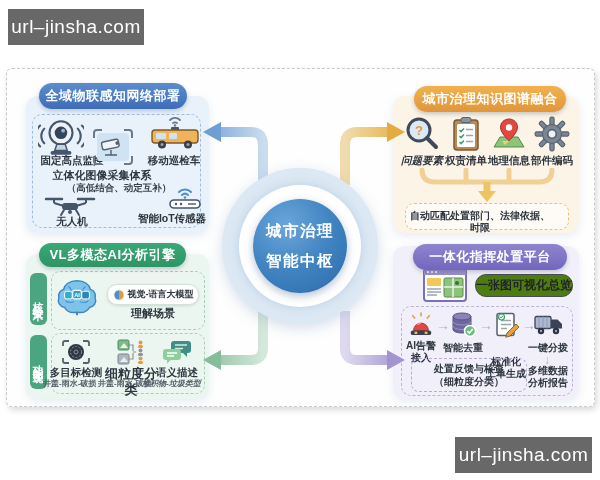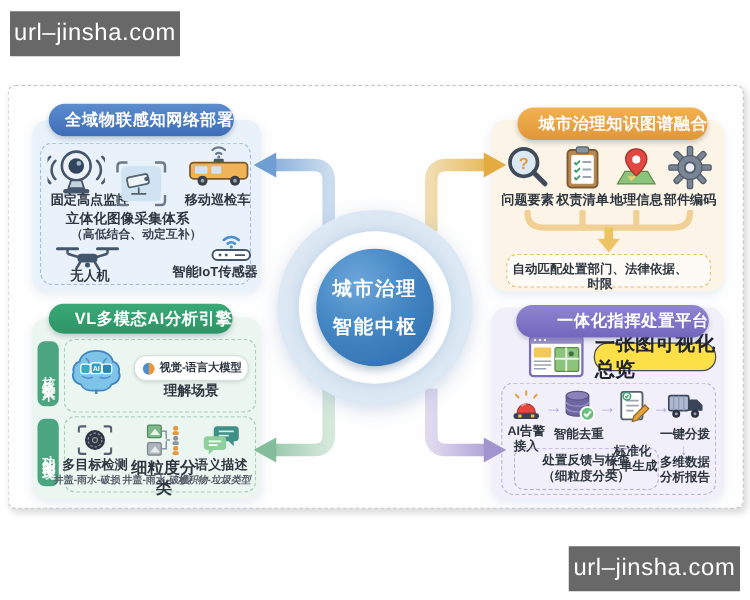--- a/index.html
+++ b/index.html
@@ -3,31 +3,31 @@
 <meta charset="utf-8">
 <style>
   html,body{margin:0;padding:0;background:#fff;width:600px;height:480px;overflow:hidden;
     font-family:"Liberation Sans","DejaVu Sans",sans-serif;}
   .abs{position:absolute;}
   .wm{position:absolute;background:#686868;color:#fff;display:flex;align-items:center;justify-content:center;
       font-size:19px;letter-spacing:.5px;}
   .card{position:absolute;left:6px;top:68px;width:587px;height:337px;background:#fefefe;
         border:1px dashed #c9c9c9;border-radius:6px;box-shadow:2px 3px 6px rgba(0,0,0,.15);}
   .panel{position:absolute;border-radius:12px;box-shadow:0 3px 8px rgba(110,140,180,.16);}
-  .pill{position:absolute;display:flex;align-items:center;justify-content:flex-end;color:#fff;font-weight:bold;
+  .pill{position:absolute;display:flex;align-items:center;justify-content:center;color:#fff;font-weight:bold;
         font-size:13px;border-radius:13px;letter-spacing:.5px;box-shadow:0 2px 4px rgba(40,60,90,.25);z-index:7;}
   .dashed{position:absolute;border:1.5px dashed;border-radius:10px;}
   .lbl{position:absolute;font-weight:bold;color:#2e3640;text-align:center;line-height:1.2;}
   .sub{position:absolute;font-weight:bold;color:#55606a;font-size:8px;line-height:1.15;}
   .vbar{position:absolute;border-radius:6px;background:#4ba581;color:#fff;display:flex;align-items:center;
         justify-content:center;writing-mode:vertical-rl;font-weight:bold;font-size:10.5px;letter-spacing:3px;}
   .mpill{position:absolute;background:#fff;border:1px solid #d2e4da;border-radius:10px;display:flex;align-items:center;
          justify-content:center;gap:3px;font-size:9px;font-weight:bold;color:#2e3640;box-shadow:0 1px 3px rgba(0,0,0,.12);}
-  .opill{position:absolute;background:#fde047;border:1.5px solid #4c4c58;border-radius:11px;display:flex;align-items:center;
-         justify-content:center;font-size:16px;font-weight:bold;color:#22242c;}
+  .opill{position:absolute;background:#4d7c0f;border:1.5px solid #4c4c58;border-radius:11px;display:flex;align-items:center;
+         justify-content:center;font-size:12px;font-weight:bold;color:#22242c;}
   .flowlbl{position:absolute;font-weight:bold;color:#2e3640;text-align:center;font-size:10px;line-height:1.2;white-space:pre-line;}
   .flowarrow{position:absolute;color:#b6a9da;font-weight:bold;font-size:14px;line-height:1;}
   .hubring{position:absolute;border-radius:50%;}
   .hub-text{position:absolute;left:246px;top:130px;width:94px;height:94px;border-radius:50%;
     background:radial-gradient(circle at 35% 28%,#6ba6da 0%,#4285c2 48%,#2b69ab 100%);
     display:flex;flex-direction:column;align-items:center;justify-content:center;gap:9px;
     color:#fff;font-weight:bold;font-size:15.5px;letter-spacing:1.5px;z-index:6;
     box-shadow:0 3px 8px rgba(40,80,130,.35);text-align:center;}
   svg{display:block;}
 </style>
@@ -104,21 +104,21 @@
       <rect x="8" y="18" width="10" height="6" rx="1" fill="#cfe3f2"></rect>
       <rect x="21" y="18" width="8" height="6" rx="1" fill="#cfe3f2"></rect>
       <circle cx="14" cy="29.5" r="4" fill="#3a3f4a"></circle>
         <circle cx="14" cy="29.5" r="1.5" fill="#98a2b2"></circle>
       <circle cx="40" cy="29.5" r="4" fill="#3a3f4a"></circle>
         <circle cx="40" cy="29.5" r="1.5" fill="#98a2b2"></circle>
     </svg>
     <div class="lbl" style="left:112px;top:58px;width:72px;font-size:10.5px;">移动巡检车</div>
 
     <div class="lbl" style="left:12px;top:73px;width:128px;font-size:11px;">立体化图像采集体系</div>
-    <div class="lbl" style="left:9px;top:86px;width:148px;font-size:9.5px;color:#3a4450;">（高低结合、动定互补）</div>
+    <div class="lbl" style="left:19px;top:86px;width:148px;font-size:9.5px;color:#3a4450;">（高低结合、动定互补）</div>
 
     <svg class="abs" style="left:18px;top:99px;" width="52" height="24" viewBox="0 0 52 24">
       <path d="M2,4 h16 M34,4 h16" stroke="#44566b" stroke-width="2.5" stroke-linecap="round"></path>
       <path d="M10,4 v4 M42,4 v4 M10,8 L20,11 M42,8 L32,11" stroke="#44566b" stroke-width="2"></path>
       <rect x="18" y="8" width="16" height="7" rx="3" fill="#44566b"></rect>
       <path d="M20,15 l-3,5 M32,15 l3,5" stroke="#44566b" stroke-width="2" stroke-linecap="round"></path>
       <circle cx="26" cy="17" r="2" fill="#44566b"></circle>
     </svg>
     <div class="lbl" style="left:26px;top:119px;width:40px;font-size:10.5px;">无人机</div>
 
@@ -164,21 +164,21 @@
         <rect x="15" y="1" width="4" height="8" rx="1.5" transform="rotate(90 17 17)"></rect>
         <rect x="15" y="1" width="4" height="8" rx="1.5" transform="rotate(135 17 17)"></rect>
         <rect x="15" y="25" width="4" height="8" rx="1.5" transform="rotate(45 17 17)"></rect>
         <rect x="15" y="25" width="4" height="8" rx="1.5" transform="rotate(90 17 17)"></rect>
         <rect x="15" y="25" width="4" height="8" rx="1.5" transform="rotate(135 17 17)"></rect>
         <circle cx="17" cy="17" r="9"></circle>
       </g>
       <circle cx="17" cy="17" r="4" fill="#eef2f6" stroke="#55606e" stroke-width="1.5"></circle>
     </svg>
 
-    <div class="lbl" style="left:5px;top:58px;width:48px;font-size:10.5px;">问题要素</div>
+    <div class="lbl" style="left:5px;top:58px;width:48px;font-size:10.5px;font-style:italic;">问题要素</div>
     <div class="lbl" style="left:49px;top:58px;width:48px;font-size:10.5px;">权责清单</div>
     <div class="lbl" style="left:92px;top:58px;width:48px;font-size:10.5px;">地理信息</div>
     <div class="lbl" style="left:135px;top:58px;width:48px;font-size:10.5px;">部件编码</div>
 
     <svg class="abs" style="left:8px;top:72px;" width="170" height="36" viewBox="0 0 170 36">
       <path d="M21,2 q0,12 13,12 h104 q13,0 13,-12" fill="none" stroke="#f0d095" stroke-width="5" stroke-linecap="round"></path>
       <path d="M65,2 v12 M108,2 v12" stroke="#f0d095" stroke-width="5" stroke-linecap="round"></path>
       <path d="M86,14 v10" stroke="#eec363" stroke-width="7"></path>
       <polygon points="77,23 95,23 86,34" fill="#eec363"></polygon>
     </svg>

